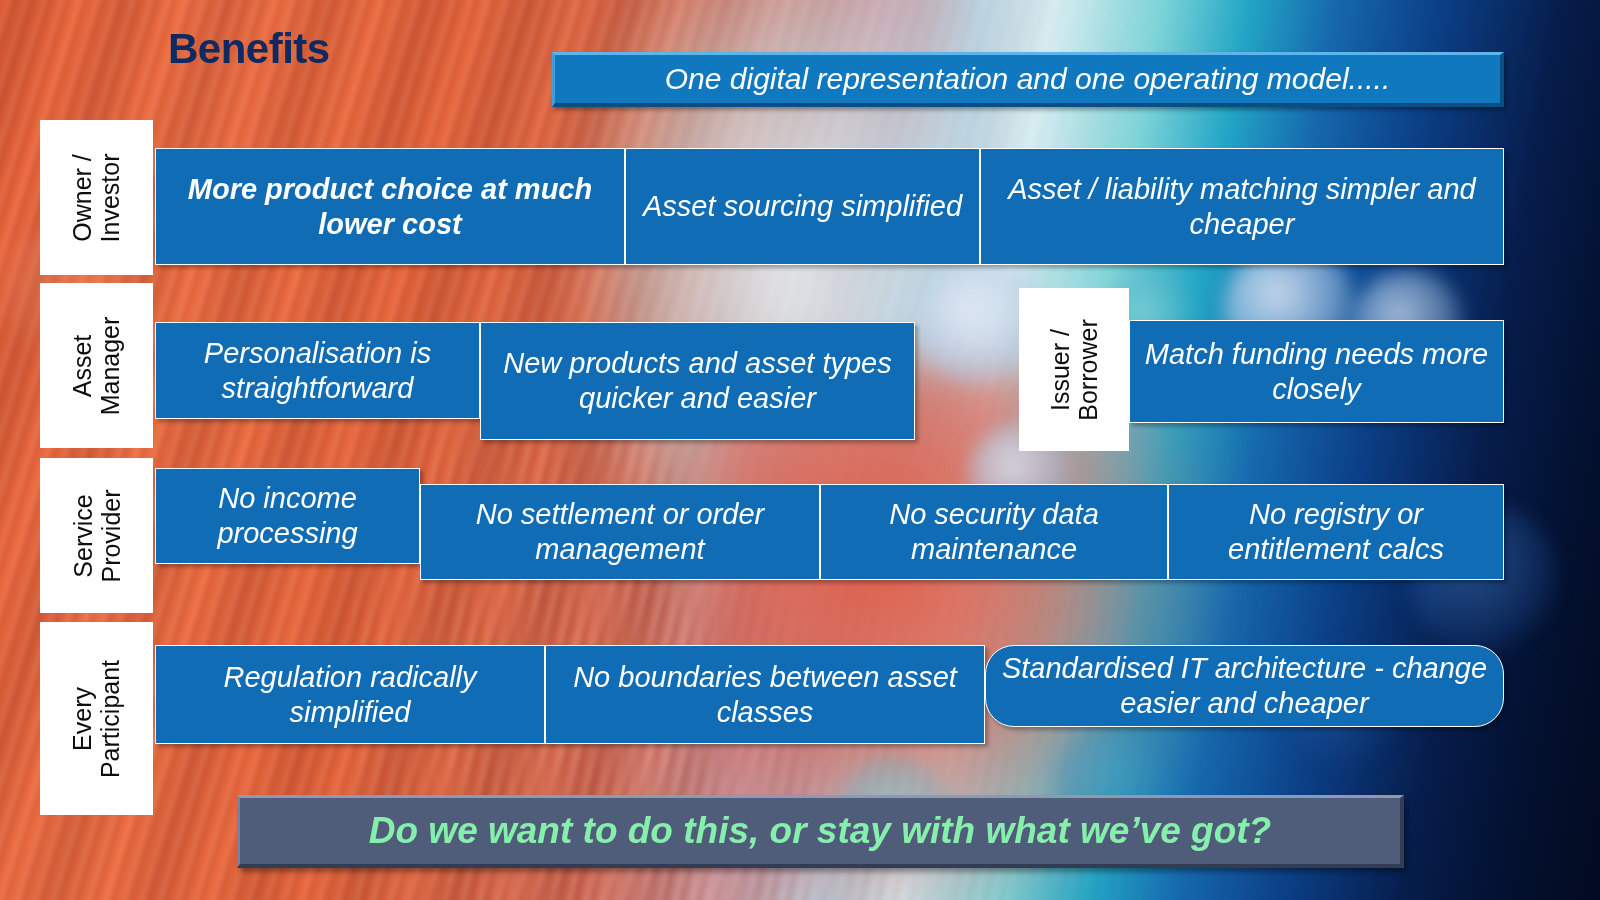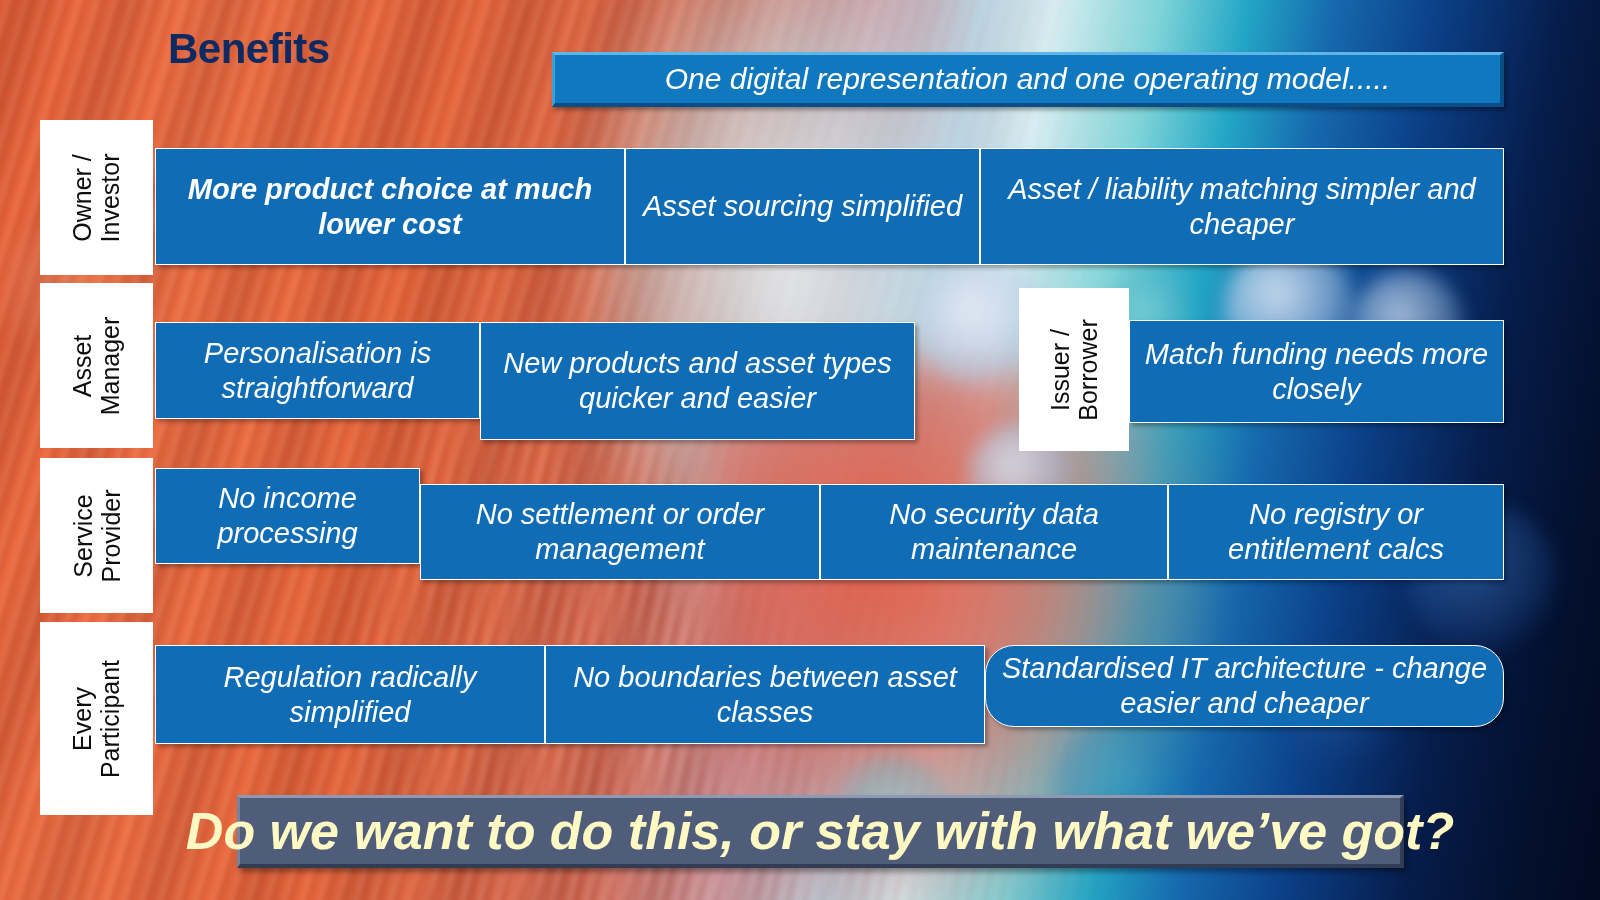--- a/index.html
+++ b/index.html
@@ -206,24 +206,24 @@
     border-bottom: 4px solid #323c55;
     border-right: 4px solid #323c55;
     box-sizing: border-box;
     display: flex;
     align-items: center;
     justify-content: center;
     box-shadow: 3px 4px 5px rgba(0,0,0,.35);
     z-index: 5;
   }
   .bottom-banner span {
-    color: #fef9c3;
+    color: #86efac;
     font-style: italic;
     font-weight: bold;
-    font-size: 52px;
+    font-size: 37px;
     white-space: nowrap;
   }
 </style>
 </head>
 <body>
 
 <div id="slide">
 
   <div class="bg-base2"></div>
   <div class="bg-strands"></div>

